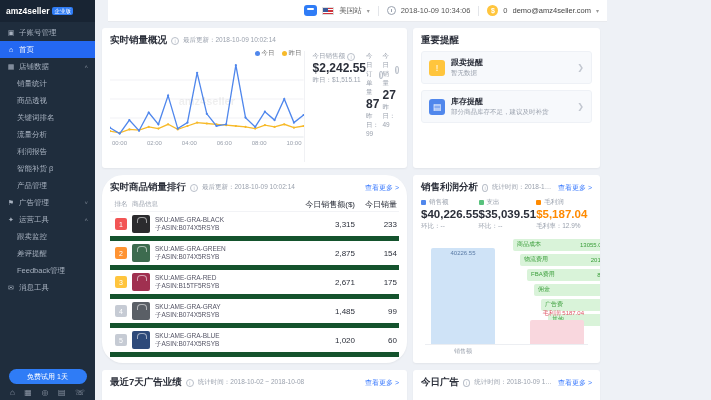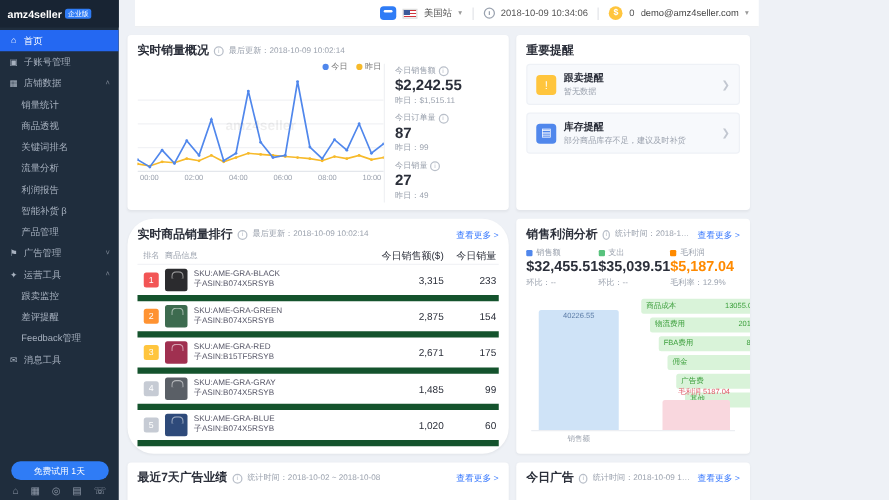--- a/index.html
+++ b/index.html
@@ -48,21 +48,21 @@
 
   
   .card-overview { flex:0 0 305px; height:140px; display:flex; flex-direction:column; }
   .ov-body { flex:1; display:flex; min-height:0; }
   .chart-zone { flex:1; position:relative; padding-top:10px; min-width:0; }
   .legend { position:absolute; top:-2px; right:2px; display:flex; gap:7px; }
   .lg-item { display:flex; align-items:center; gap:2px; font-size:6.5px; color:#777; cursor:pointer; }
   .lg-dot { width:5px; height:5px; border-radius:50%; }
   .wm { position:absolute; left:50%; top:45%; transform:translate(-50%,-50%); color:#000; opacity:0.06; font-size:11px; font-weight:bold; pointer-events:none; }
   .ticks { display:flex; justify-content:space-between; font-size:6px; color:#9aa1ad; padding:1px 2px 0; }
-  .ov-stats { flex:0 0 92px; border-left:1px solid #f0f1f4; padding-left:8px; display:flex; flex-direction:column; justify-content:space-between; }
+  .ov-stats { flex:0 0 92px; border-left:1px solid #f0f1f4; padding-left:8px; display:flex; flex-direction:row; justify-content:space-between; }
   .stat-b { padding:1px 0; }
   .stat-lab { font-size:6.5px; color:#9aa1ad; display:flex; align-items:center; gap:2px; }
   .stat-val { font-size:12px; font-weight:bold; color:#2b2f3a; line-height:1.25; }
   .stat-sub { font-size:6.5px; color:#9aa1ad; }
 
   
   .card-reminders { flex:1; height:140px; }
   .rm-item { display:flex; align-items:center; gap:6px; background:#f7f9fc; border:1px solid #eef1f6; border-radius:3px; padding:5px 7px; margin-bottom:6px; cursor:pointer; }
   .rm-ico { width:16px; height:16px; border-radius:3px; color:#fff; font-size:9px; display:flex; align-items:center; justify-content:center; flex:0 0 auto; }
   .rm-tt { font-size:8px; font-weight:bold; color:#2b2f3a; }
@@ -110,27 +110,27 @@
 <body>
 
 <div class="app">
 
   <aside>
     <div class="logo-row">
       <span class="logo-text">amz4seller</span>
       <span class="logo-badge">企业版</span>
     </div>
     <nav class="sb-menu">
+        <div class="sb-item">
+          <span class="sb-ico">▣</span>
+          <span class="sb-label">子账号管理</span>
+        </div>
         <div class="sb-item active">
           <span class="sb-ico">⌂</span>
           <span class="sb-label">首页</span>
-        </div>
-        <div class="sb-item">
-          <span class="sb-ico">▣</span>
-          <span class="sb-label">子账号管理</span>
         </div>
         <div class="sb-item">
           <span class="sb-ico">▦</span>
           <span class="sb-label">店铺数据</span>
           <span class="sb-chev">˄</span>
         </div>
         <div class="sb-item indent">
           <span class="sb-label">销量统计</span>
         </div>
         <div class="sb-item indent">
@@ -431,21 +431,21 @@
           <i class="info-i">i</i>
           <span class="upd">统计时间：2018-10-08 00:00:00</span>
           <span class="more">查看更多 &gt;</span>
         </div>
         <div class="pf-stats">
             <div class="pf-col">
               <div class="pf-lab">
                 <span class="pf-dot" style="background: rgb(80, 135, 236);"></span>
                 <span>销售额</span>
               </div>
-              <div class="pf-val" style="color: rgb(43, 47, 58);">$32,455.51</div>
+              <div class="pf-val" style="color: rgb(43, 47, 58);">$40,226.55</div>
               <div class="pf-sub">环比：--</div>
             </div>
             <div class="pf-col">
               <div class="pf-lab">
                 <span class="pf-dot" style="background: rgb(88, 194, 125);"></span>
                 <span>支出</span>
               </div>
               <div class="pf-val" style="color: rgb(43, 47, 58);">$35,039.51</div>
               <div class="pf-sub">环比：--</div>
             </div>

